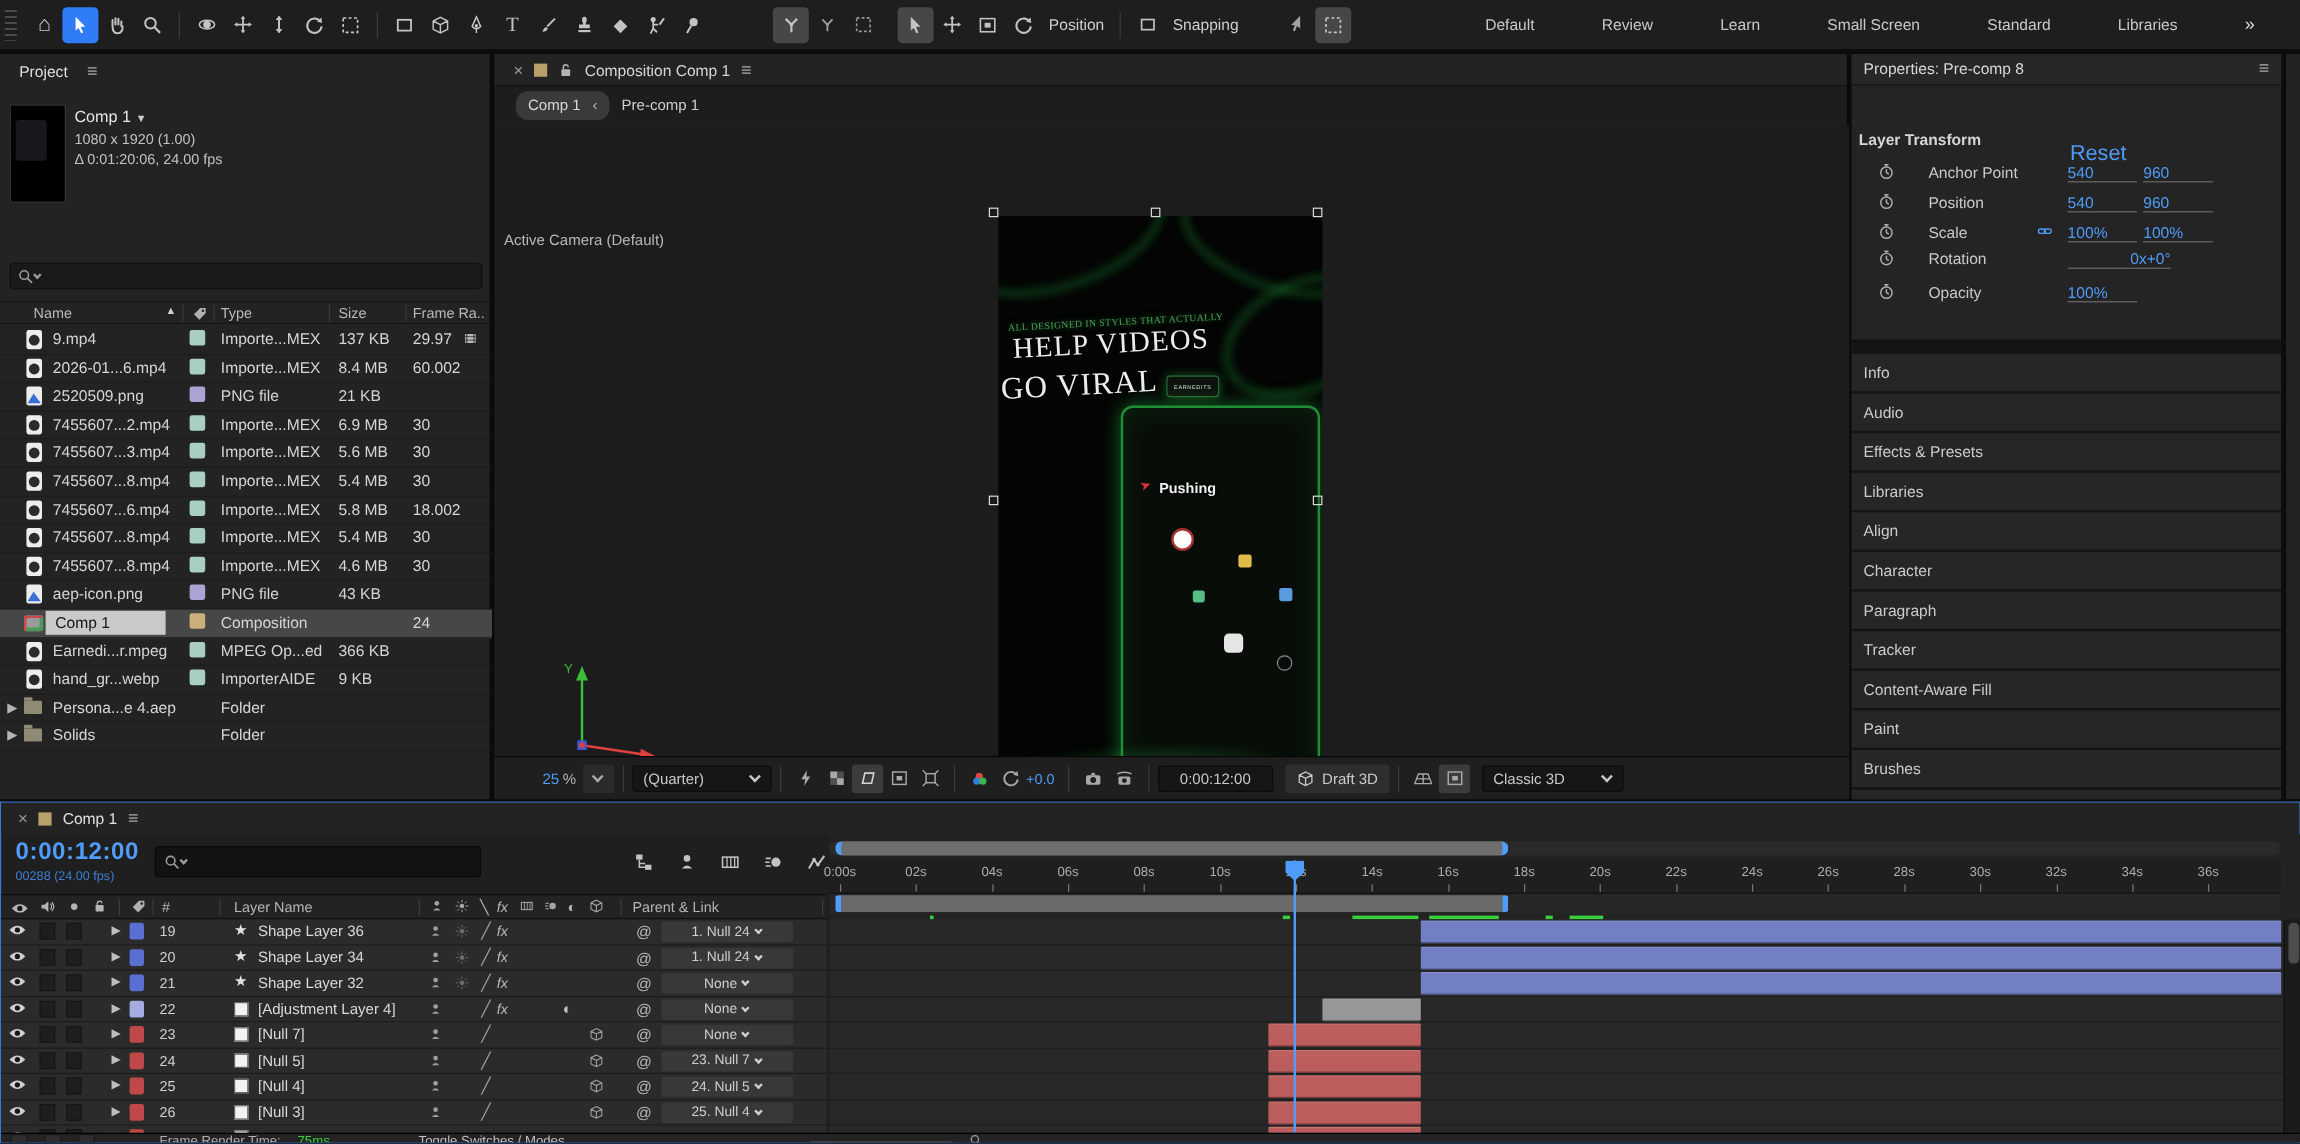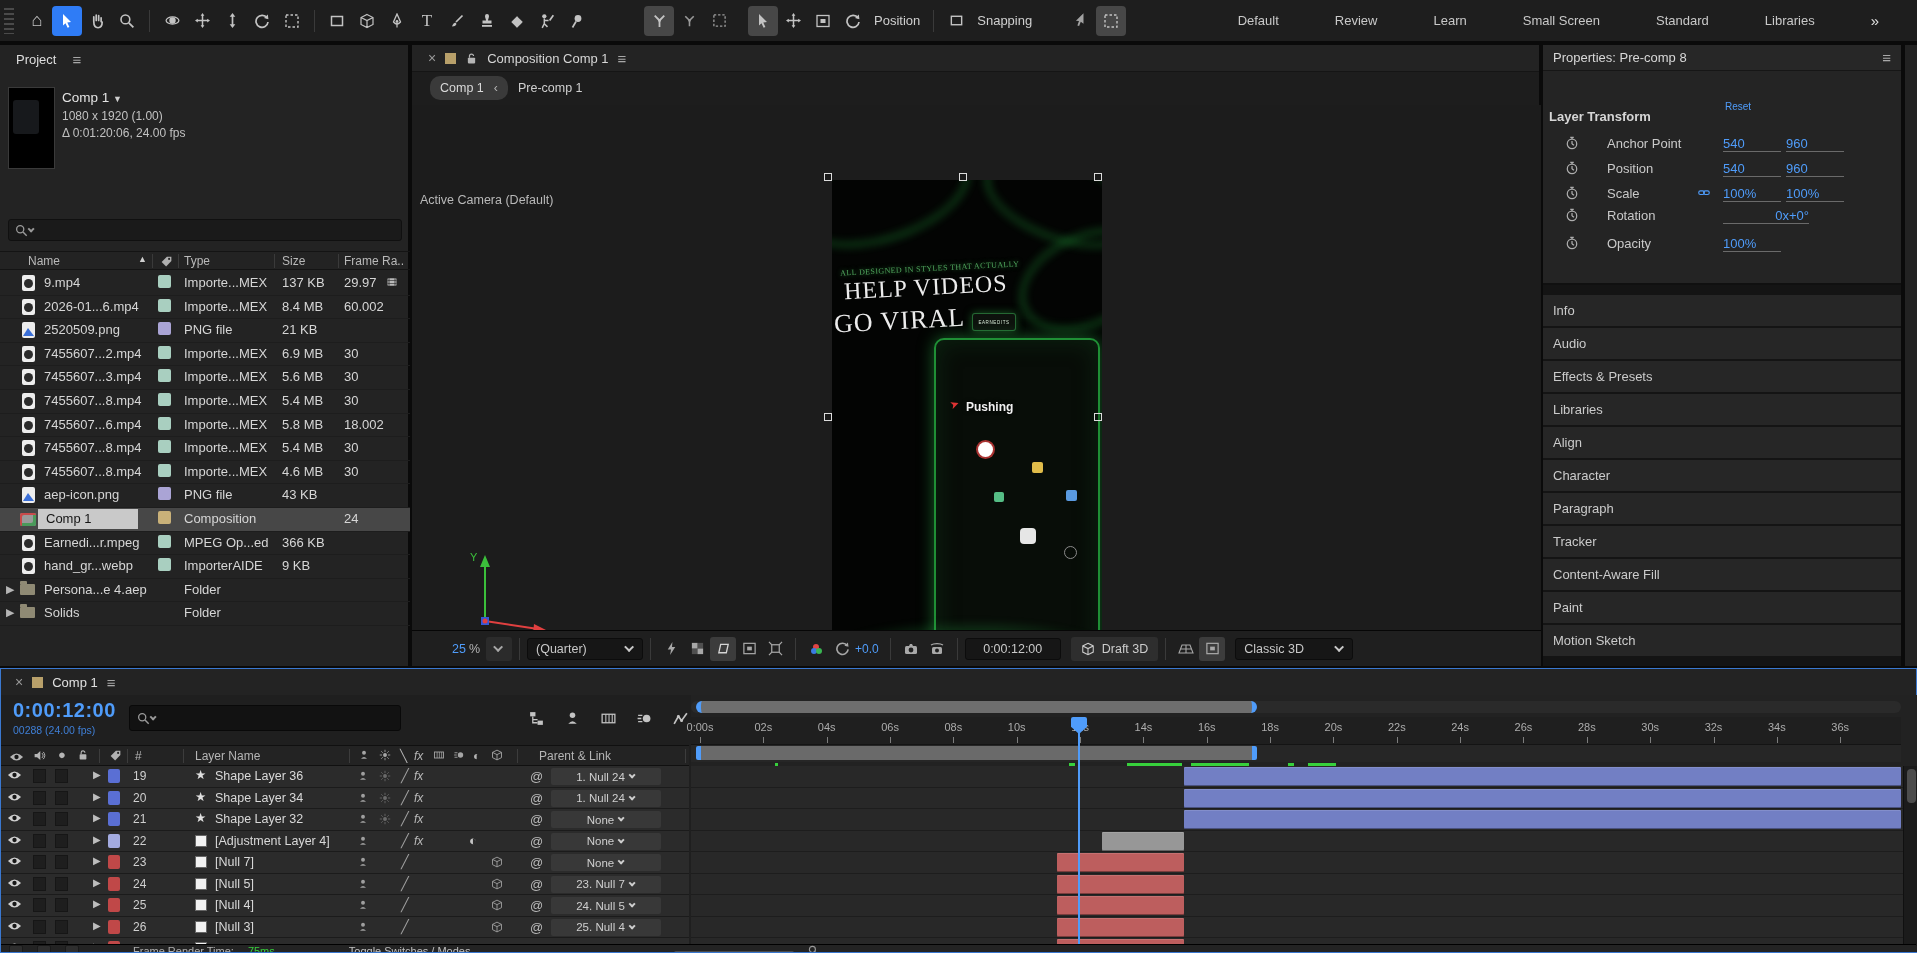--- a/index.html
+++ b/index.html
@@ -86,21 +86,21 @@
   .vbtn.active{background:#3c3c3c;color:#d5d5d5;}
   .pill{background:#161616;border:1px solid #0c0c0c;border-radius:3px;height:22px;display:flex;align-items:center;justify-content:space-between;padding:0 8px;color:#c9c9c9;gap:8px;}
   .pill2{background:#2e2e2e;border-radius:3px;height:24px;display:flex;align-items:center;padding:0 10px;gap:7px;color:#cdcdcd;}
   .blue{color:#4f9cfa;}
   
   #props{position:absolute;left:1543px;top:45px;width:358px;height:621px;background:#242424;}
   #props-strip{position:absolute;left:1903px;top:45px;width:14px;height:621px;background:#222;border-left:2px solid #0a0a0a;}
   #props .hd{height:26px;display:flex;align-items:center;justify-content:space-between;padding:0 10px;color:#d8d8d8;font-size:13px;border-bottom:1px solid #161616;background:#272727;}
   #ptransform{position:absolute;left:0;top:26px;width:358px;height:214px;border-bottom:2px solid #101010;}
   .ltrow{position:absolute;left:6px;top:38px;color:#d6d6d6;font-size:13px;font-weight:bold;}
-  .reset{position:absolute;left:182px;top:30px;font-size:10px;text-align:center;}
+  .reset{position:absolute;left:182px;top:46px;font-size:18px;text-align:center;}
   .trow{position:absolute;height:25px;width:358px;}
   .trow .sw{position:absolute;left:22px;top:3px;color:#adadad;}
   .trow .lbl{position:absolute;left:64px;top:3px;color:#c9c9c9;}
   .trow .v1{position:absolute;left:180px;top:3px;border-bottom:1px solid #6a6a6a;min-width:58px;}
   .trow .v2{position:absolute;left:243px;top:3px;border-bottom:1px solid #6a6a6a;min-width:58px;}
   .trow .link{position:absolute;left:153px;top:3px;}
   #ppanels{position:absolute;left:0;top:240px;width:358px;height:381px;background:#141414;overflow:hidden;display:flex;flex-direction:column;gap:2px;padding-top:10px;}
   .ppanel{height:31px;flex:none;background:#262626;display:flex;align-items:center;padding-left:10px;color:#cbcbcb;font-size:13px;}
   
   #timeline{position:absolute;left:0;top:668px;width:1917px;height:285px;background:#1f1f1f;border:1px solid #3a78d0;}
@@ -856,20 +856,21 @@
       <div class="ppanel">Info</div>
       <div class="ppanel">Audio</div>
       <div class="ppanel">Effects &amp; Presets</div>
       <div class="ppanel">Libraries</div>
       <div class="ppanel">Align</div>
       <div class="ppanel">Character</div>
       <div class="ppanel">Paragraph</div>
       <div class="ppanel">Tracker</div>
       <div class="ppanel">Content-Aware Fill</div>
       <div class="ppanel">Paint</div>
+      <div class="ppanel">Brushes</div>
       <div class="ppanel">Motion Sketch</div>
 
     </div>
   </section>
   <div id="props-strip"></div>
 
   <section id="timeline">
     <div id="ttab">
       <span class="close-x">×</span>
       <span class="tansq"></span>
@@ -965,21 +966,21 @@
             <use href="#s-mblur"></use>
           </svg>
         </span>
       <span style="left:472px;">◐</span>
       <span class="icn" style="left:490px;color:#a5a5a5;">
           <svg width="12" height="12">
             <use href="#s-cube"></use>
           </svg>
         </span>
       <i class="colsep" style="left:516px;"></i>
-      <span style="left:526px;margin-left:12px;">Parent &amp; Link</span>
+      <span style="left:526px;">Parent &amp; Link</span>
       <i class="colsep" style="left:684px;"></i>
     </div>
 
     <div id="trows">
 
       <div class="lrow">
         <span class="eye">
             <svg width="15" height="10">
               <use href="#s-eye"></use>
             </svg>

